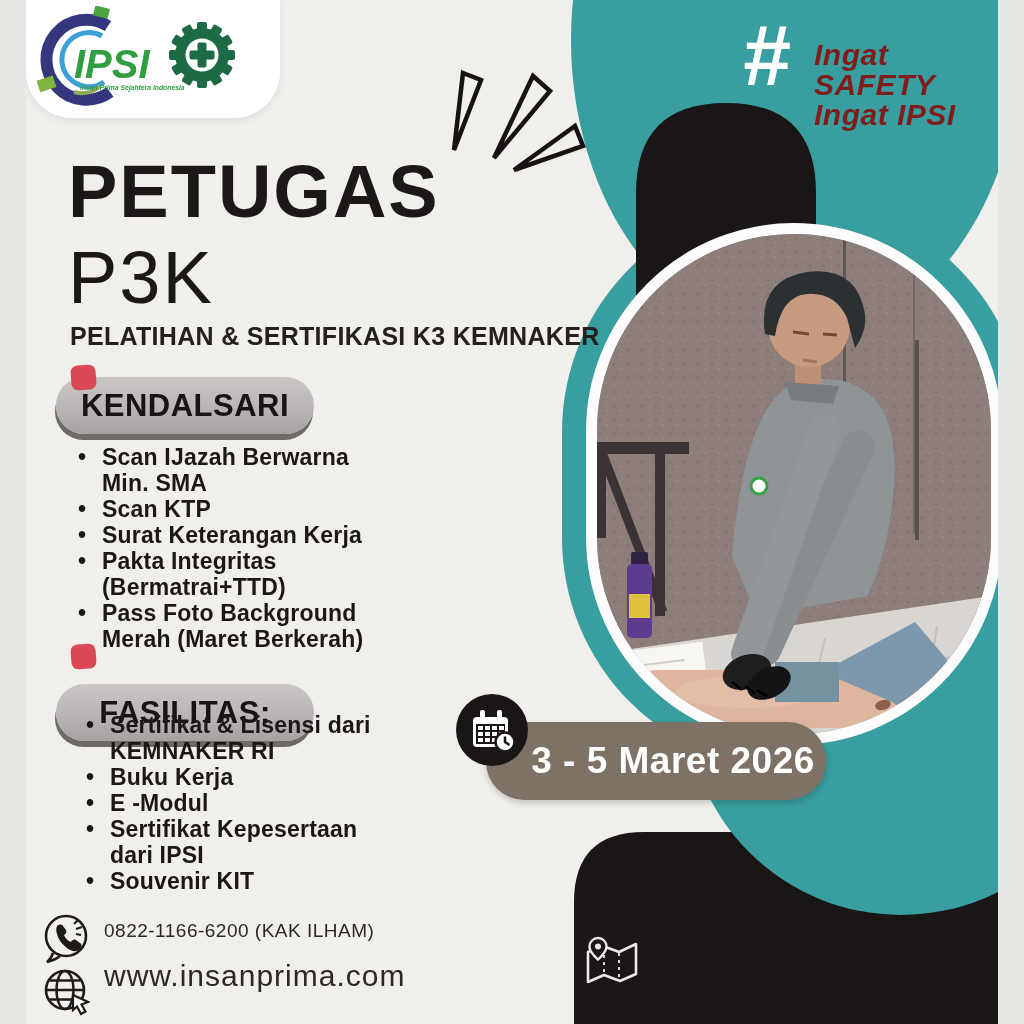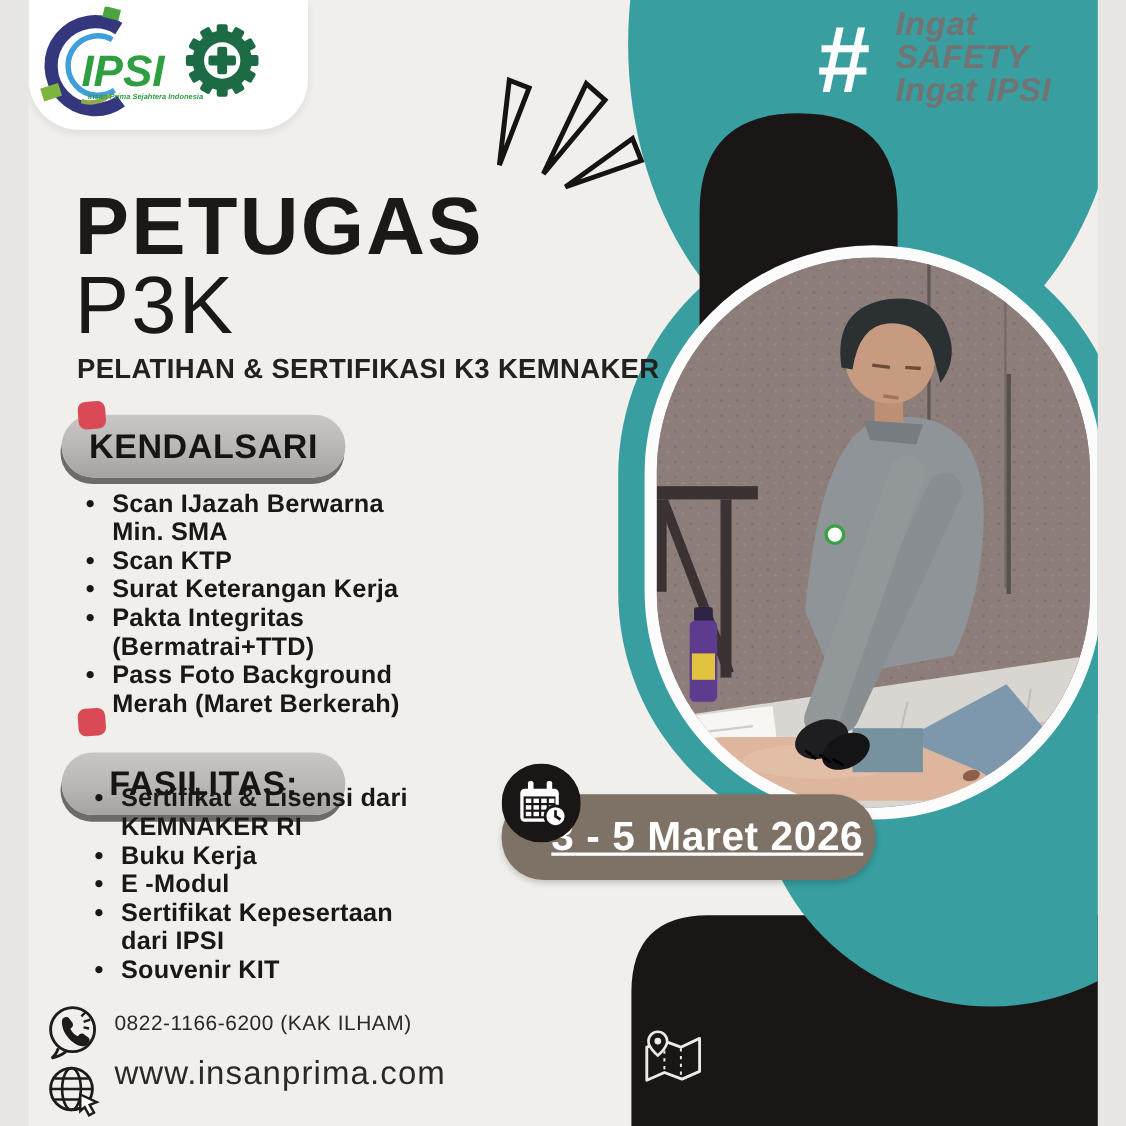--- a/index.html
+++ b/index.html
@@ -15,27 +15,27 @@
   
   #bg-blobs{position:absolute;left:0;top:0;width:1024px;height:1024px;z-index:1;}
 
   
   .logo-card{
     left:0;top:0;width:254px;height:118px;background:#ffffff;
     border-radius:0 0 46px 46px;z-index:6;
     box-shadow:0 3px 8px rgba(0,0,0,.07);
   }
   .hashtag-symbol{left:716px;top:12px;font-size:86px;font-weight:800;line-height:86px;z-index:6;color:#fff;font-style:italic;}
-  .hashtag-lines{left:788px;top:8px;font-size:30px;font-weight:700;line-height:30px;letter-spacing:.5px;z-index:6;color:#737373;font-style:italic;}
+  .hashtag-lines{left:788px;top:40px;font-size:30px;font-weight:700;line-height:30px;letter-spacing:.5px;z-index:6;color:#7f1d1d;font-style:italic;}
 
   
   .burst{left:408px;top:62px;width:170px;height:120px;z-index:6;}
 
   
-  .title-1{left:42px;top:150px;font-size:74px;font-weight:800;letter-spacing:2px;color:var(--title,#1c1818);line-height:84px;z-index:5;margin-top:14px;}
+  .title-1{left:42px;top:150px;font-size:74px;font-weight:800;letter-spacing:2px;color:var(--title,#1c1818);line-height:84px;z-index:5;}
   .title-2{left:42px;top:236px;font-size:74px;font-weight:400;letter-spacing:2px;color:var(--title,#1c1818);line-height:84px;z-index:5;}
   .subtitle{left:44px;top:322px;font-size:25px;font-weight:700;letter-spacing:.3px;color:#242020;z-index:5;text-align:right;}
 
   
   .pill{
     width:258px;height:57px;border-radius:29px;z-index:5;
     background:linear-gradient(180deg,var(--pill_light,#cac6c5) 0%,#b9b5b4 55%,var(--pill_mid,#a6a2a1) 100%);
     box-shadow:-1px 6px 0 var(--pill_shadow,#6e6a68);
     text-align:center;line-height:57px;font-size:31px;font-weight:800;
     color:#171413;letter-spacing:.5px;
@@ -57,26 +57,25 @@
   
   .photo-frame{
     left:560px;top:223px;width:416px;height:522px;z-index:10;
     border:11px solid #fcfcfc;border-radius:208px;overflow:hidden;
     background:#8d7e7a;
   }
   .photo-frame svg{display:block;}
 
   
   .date-badge{
-    left:430px;top:722px;width:340px;height:78px;border-radius:38px;
+    left:460px;top:722px;width:340px;height:78px;border-radius:38px;
     background:var(--badge,#7e7266);z-index:20;
     color:#fff;font-size:37px;font-weight:800;line-height:78px;
     text-align:center;padding-left:34px;letter-spacing:.5px;
     box-shadow:0 3px 6px rgba(0,0,0,.18);
-    text-decoration:underline;
   }
   .calendar-chip{left:430px;top:694px;width:72px;height:72px;z-index:21;}
 
   
   .phone-icon{left:14px;top:912px;width:52px;height:52px;z-index:5;}
   .phone-text{left:78px;top:920px;font-size:19px;font-weight:500;letter-spacing:.5px;color:var(--contact,#2b2826);z-index:5;}
   .globe-icon{left:16px;top:966px;width:50px;height:50px;z-index:5;}
   .web-text{left:78px;top:959px;font-size:30px;font-weight:400;letter-spacing:1px;color:var(--contact,#2b2826);z-index:5;}
 
   

